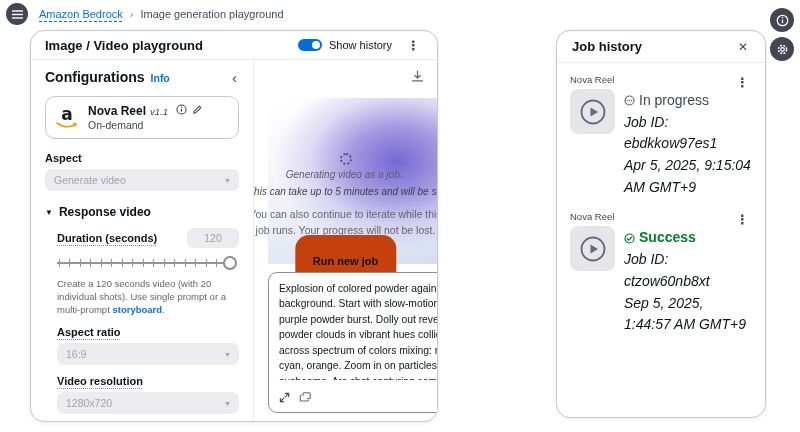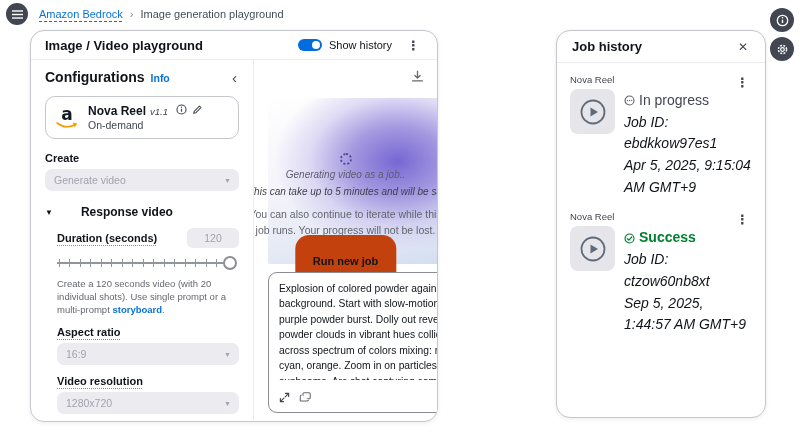--- a/index.html
+++ b/index.html
@@ -48,21 +48,21 @@
   .model-icons { display:flex; gap:5px; margin-left:4px; align-items:center; }
   .model-throughput { font-size:10.5px; color:#424650; margin-top:1px; }
 
   .field-label { font-size:11px; font-weight:700; color:#0f141a; }
   .dotted-u { text-decoration:underline dotted 1px; text-decoration-color:#8c8c94; text-underline-offset:3px; }
   .select { position:relative; height:22px; background:#ebebf0; border-radius:7px; display:flex; align-items:center; padding:0 22px 0 9px; font-size:10.5px; color:#a3a3ac; margin-top:5px; }
   .select .caret { position:absolute; right:8px; top:50%; transform:translateY(-50%); font-size:7px; color:#a3a3ac; }
 
   .section-head { display:flex; align-items:center; gap:6px; margin-top:14px; cursor:pointer; }
   .section-caret { font-size:8px; color:#0f141a; }
-  .section-title { font-size:12px; font-weight:700;margin-left:22px; }
+  .section-title { font-size:12px; font-weight:700; }
   .section-body { margin-left:12px; margin-top:9px; }
 
   .duration-row { display:flex; align-items:center; justify-content:space-between; }
   .duration-input { width:52px; height:20px; background:#ebebf0; border-radius:6px; font-size:10.5px; color:#a3a3ac; display:flex; align-items:center; justify-content:center; }
   .slider { position:relative; height:16px; margin-top:7px; margin-right:2px; cursor:pointer; }
   .slider::before { content:""; position:absolute; left:0; right:2px; top:7px; height:2px; background:#90959e; }
   .slider::after { content:""; position:absolute; left:2px; right:16px; top:4px; height:8px;
       background:repeating-linear-gradient(90deg,#90959e 0 1px,transparent 1px 10.5px); }
   .slider .handle { position:absolute; right:0; top:1px; width:14px; height:14px; border-radius:50%; background:#fff; border:2px solid #8c8c94; z-index:2; }
   .help-text { font-size:9.5px; color:#656871; line-height:1.38; margin-top:6px; }
@@ -178,21 +178,21 @@
             <svg width="11" height="11" viewBox="0 0 16 16">
                 <path d="M2.5 13.5 L3.2 10.6 L10.8 3 L13 5.2 L5.4 12.8 Z" fill="none" stroke="#424650" stroke-width="1.5" stroke-linejoin="round"></path>
               </svg>
           </span>
         </span>
         <div class="model-throughput">On-demand</div>
       </span>
     </div>
 
     <div class="fgroup" style="margin-top:13px;">
-      <div class="field-label">Create</div>
+      <div class="field-label">Aspect</div>
       <div class="select">
         <span>Generate video</span>
         <span class="caret">▼</span>
       </div>
     </div>
 
     <div class="section-head">
       <span class="section-caret">▼</span>
       <span class="section-title">Response video</span>
     </div>

